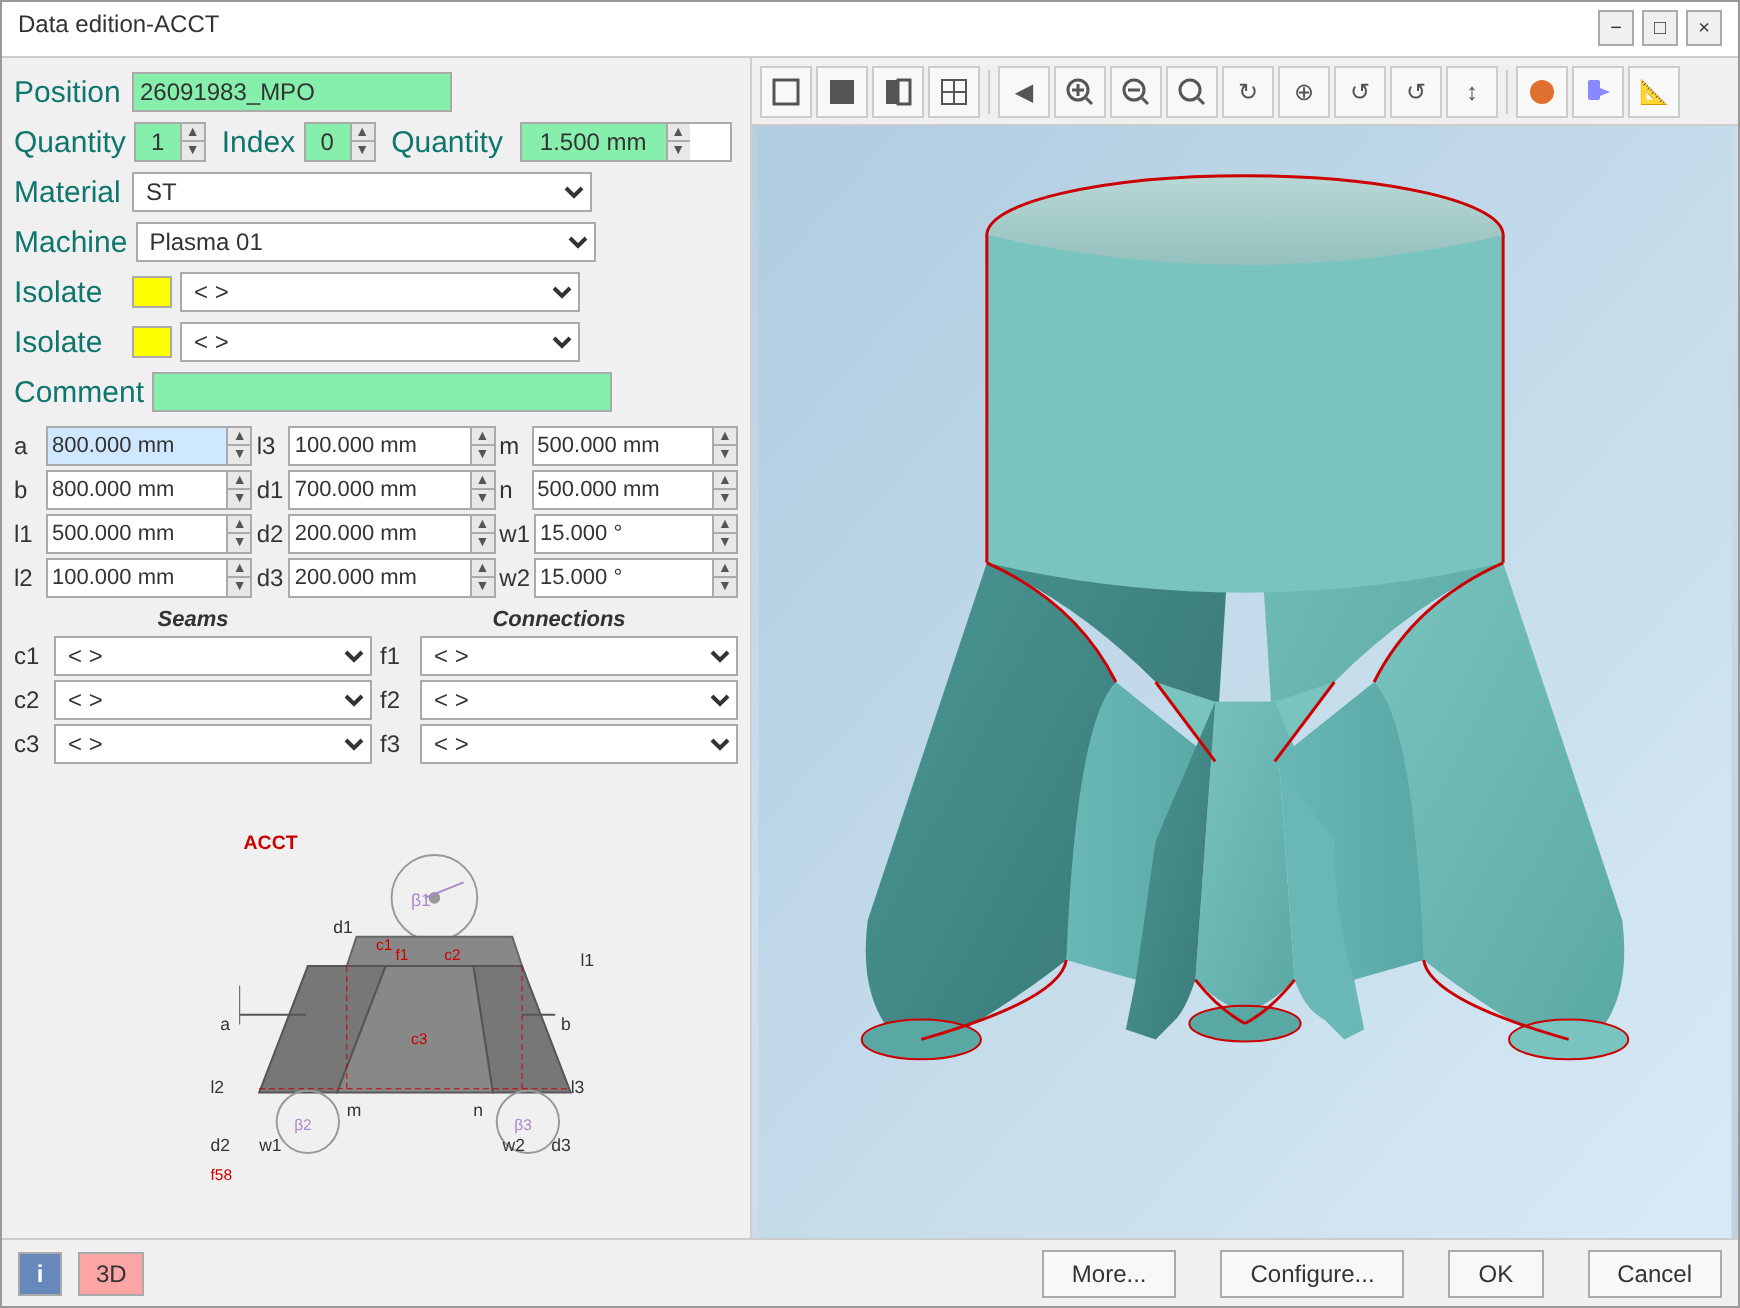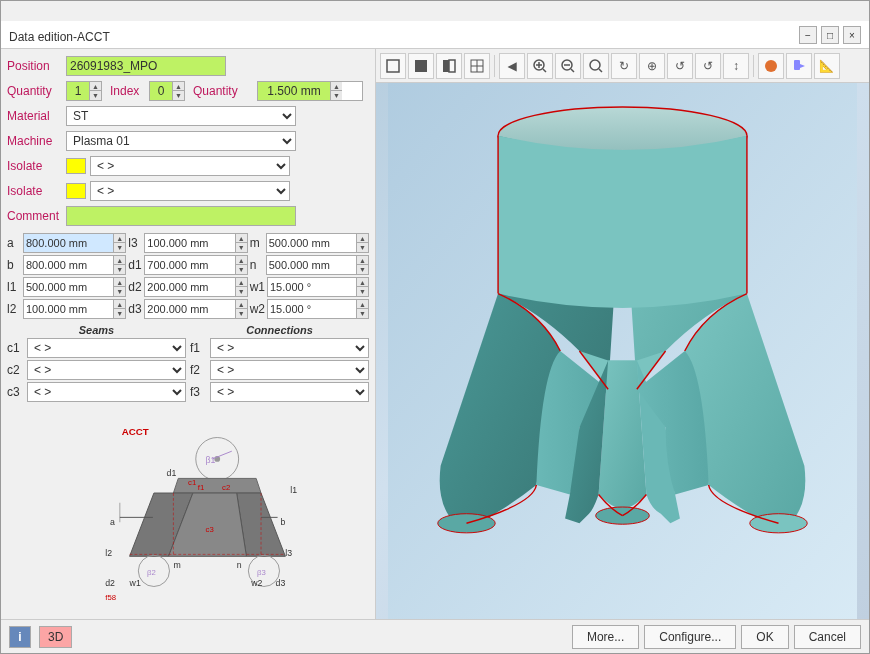--- a/index.html
+++ b/index.html
@@ -5,24 +5,23 @@
     * { box-sizing: border-box; margin: 0; padding: 0; }
     body { font-family: 'Segoe UI', Tahoma, Arial, sans-serif; font-size: 12px; background: #f0f0f0; }
 
     .window { width: 870px; height: 654px; background: #f0f0f0; border: 1px solid #999; display: flex; flex-direction: column; }
 
     .title-bar {
       background: #fff;
       border-bottom: 1px solid #ccc;
       padding: 4px 8px;
       display: flex;
-      align-items: flex-end;
+      align-items: flex-start;
       justify-content: space-between;
       height: 28px;
-      margin-top: 20px;
     }
     .title-text { font-size: 12px; color: #333; }
     .window-controls { display: flex; gap: 4px; }
     .win-btn {
       width: 18px; height: 18px; border: 1px solid #aaa;
       background: #f0f0f0; cursor: pointer; display: flex; align-items: center; justify-content: center;
       font-size: 10px; color: #333;
     }
 
     .content { display: flex; flex: 1; overflow: hidden; }
@@ -39,25 +38,25 @@
       gap: 3px;
     }
 
     .form-row {
       display: flex;
       align-items: center;
       gap: 4px;
       height: 22px;
     }
 
-    label { color: #be185d; min-width: 55px; font-size: 12px; }
+    label { color: #0f766e; min-width: 55px; font-size: 15px; }
 
     input[type=text], input[type=number] {
       border: 1px solid #aaa;
-      background: #bef264;
+      background: #86efac;
       height: 20px;
       padding: 1px 3px;
       font-size: 12px;
       color: #333;
     }
     .spinner-btns {
       display: flex;
       flex-direction: column;
       height: 18px;
     }
@@ -208,21 +207,21 @@
     .bottom-bar {
       border-top: 1px solid #ccc;
       background: #f0f0f0;
       height: 34px;
       display: flex;
       align-items: center;
       justify-content: space-between;
       padding: 0 8px;
     }
     .bottom-left { display: flex; align-items: center; gap: 8px; }
-    .bottom-right { display: flex; align-items: flex-end; gap: 5px; }
+    .bottom-right { display: flex; align-items: flex-end; gap: 22px; }
 
     .info-btn {
       width: 22px; height: 22px;
       border: 1px solid #aaa;
       background: #6688bb;
       color: #fff;
       cursor: pointer;
       display: flex;
       align-items: center;
       justify-content: center;

